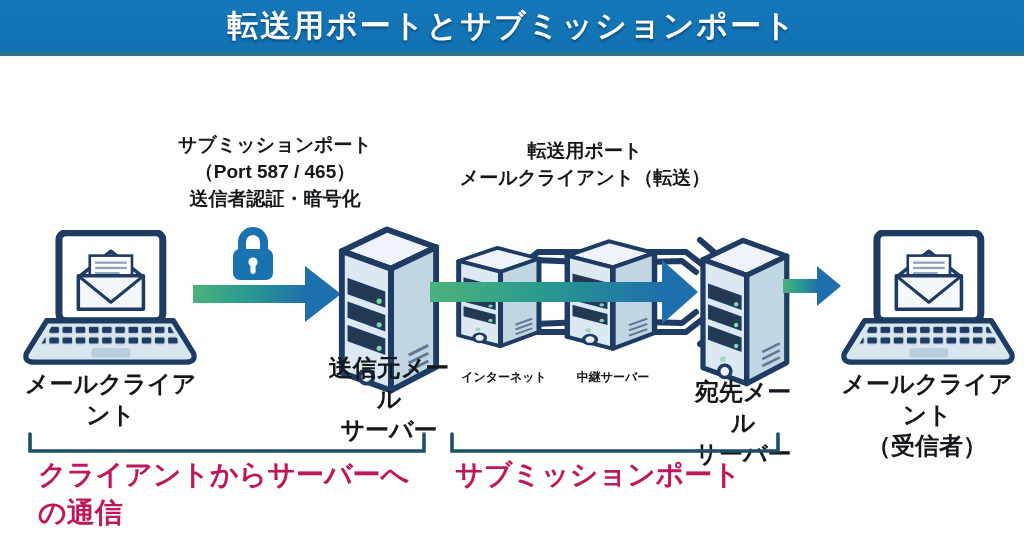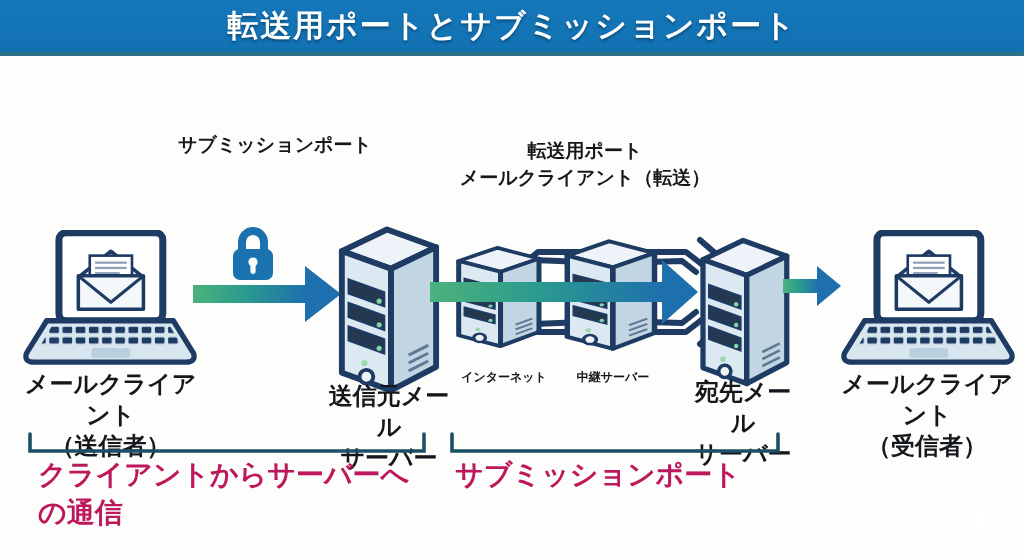--- a/index.html
+++ b/index.html
@@ -96,20 +96,22 @@
   </svg>
 
   <div class="right-panel"></div>
 
   <header class="title-bar">
     <h1>転送用ポートとサブミッションポート</h1>
   </header>
 
   <div class="annotation" style="left:135px;top:132px;width:280px;">
     <span class="ln">サブミッションポート</span>
+    <span class="ln">（Port 587 / 465）</span>
+    <span class="ln">送信者認証・暗号化</span>
   </div>
 
   <div class="annotation" style="left:440px;top:138px;width:290px;">
     <span class="ln">転送用ポート</span>
     <span class="ln">メールクライアント（転送）</span>
   </div>
 
   <svg class="abs" style="left:22px;top:230px;" width="176" height="141" viewBox="0 0 200 160">
     <use href="#laptopEmail"></use>
   </svg>
@@ -168,24 +170,23 @@
     <rect x="0" y="15" width="36" height="14" fill="url(#gradArrow)"></rect>
     <polygon points="34,2 58,22 34,42" fill="#1e6fad"></polygon>
   </svg>
 
   <svg class="abs" style="left:840px;top:230px;" width="176" height="141" viewBox="0 0 200 160">
     <use href="#laptopEmail"></use>
   </svg>
 
   <div class="node-label" style="left:18px;top:368px;width:185px;">
     <span class="ln">メールクライアント</span>
-    <span class="ln">（送信者）</span>
-  </div>
-
-  <div class="node-label" style="left:328px;top:380px;width:122px;">
+  </div>
+
+  <div class="node-label" style="left:328px;top:352px;width:122px;">
     <span class="ln">送信元メール</span>
     <span class="ln">サーバー</span>
   </div>
 
   <div class="node-label small" style="left:448px;top:370px;width:112px;">
     <span class="ln">インターネット</span>
   </div>
 
   <div class="node-label small" style="left:558px;top:370px;width:110px;">
     <span class="ln">中継サーバー</span>

